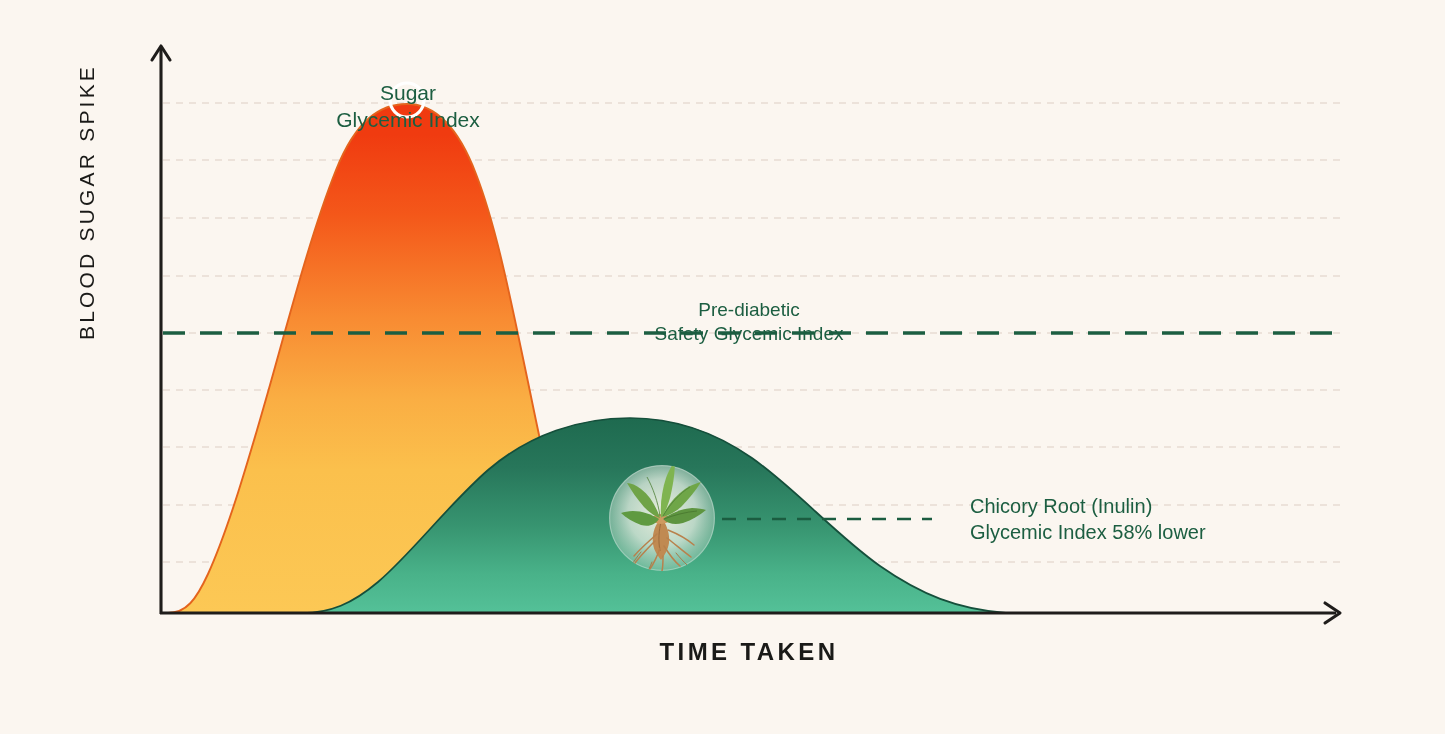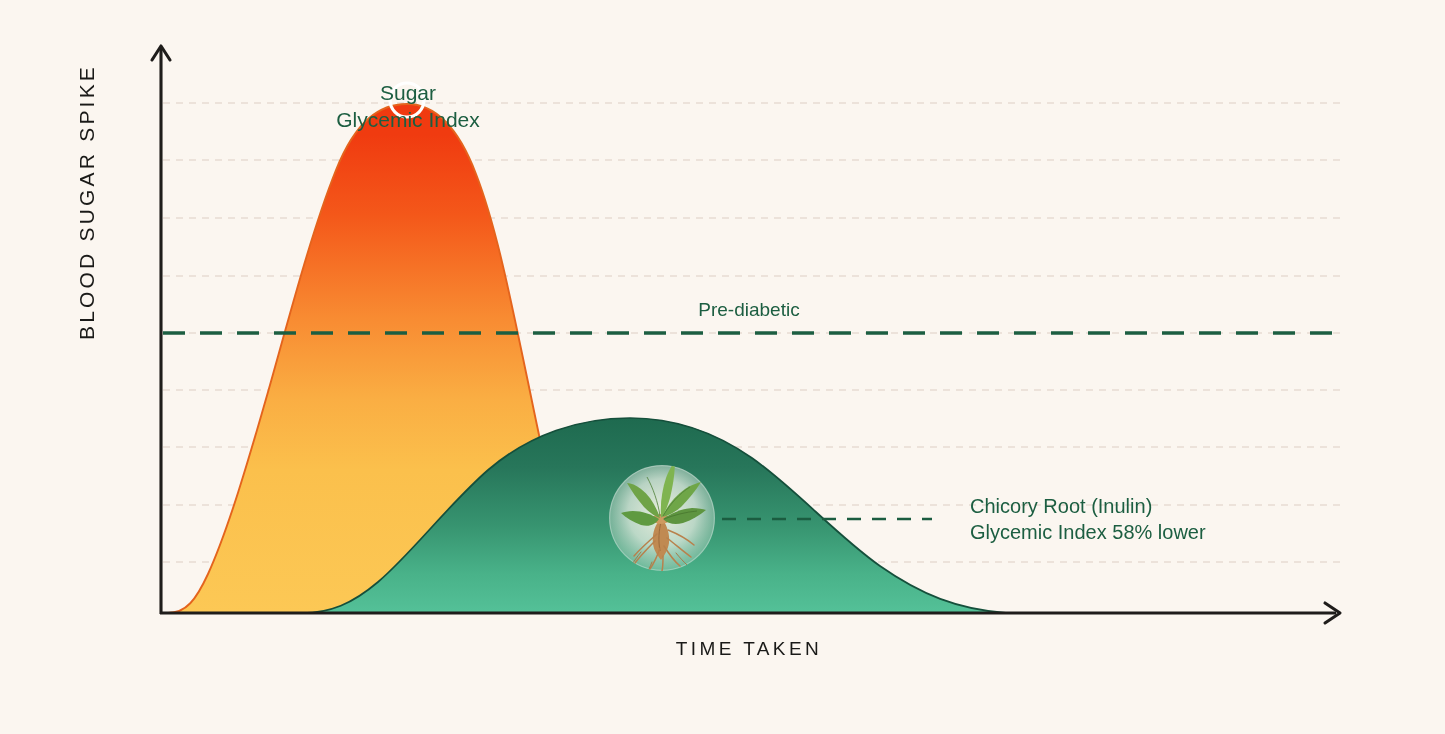--- a/index.html
+++ b/index.html
@@ -75,25 +75,26 @@
     letter-spacing: 3.2px;
     color: #1A1A18;
     font-family: "Liberation Sans", sans-serif;
     white-space: nowrap;
   }
   #x-axis-title {
     position: absolute;
     left: 749px;
     top: 638px;
     transform: translateX(-50%);
-    font-size: 19px;
+    font-size: 24px;
     letter-spacing: 3.4px;
     color: #1A1A18;
     font-family: "Liberation Sans", sans-serif;
     white-space: nowrap;
+    font-weight: bold;
   }
 </style>
 </head>
 <body>
 
 <div id="chart-root">
 
   <svg class="chart-svg" viewBox="0 0 1445 734">
     <defs>
       <linearGradient id="sugarGrad" x1="0" y1="0" x2="0" y2="1">
@@ -217,20 +218,21 @@
     </g>
   </svg>
 
   <div class="lbl" id="sugar-label">
     <span class="l1">Sugar</span>
     <span class="l2">Glycemic Index</span>
   </div>
 
   <div class="lbl" id="threshold-label">
     <span class="l1">Pre-diabetic</span>
+    <span class="l2">Safety Glycemic Index</span>
   </div>
 
   <div class="lbl" id="chicory-label">
     <span class="l1">Chicory Root (Inulin)</span>
     <span class="l2">Glycemic Index  58% lower</span>
   </div>
 
   <div id="y-axis-title">BLOOD SUGAR SPIKE</div>
   <div id="x-axis-title">TIME TAKEN</div>
 

